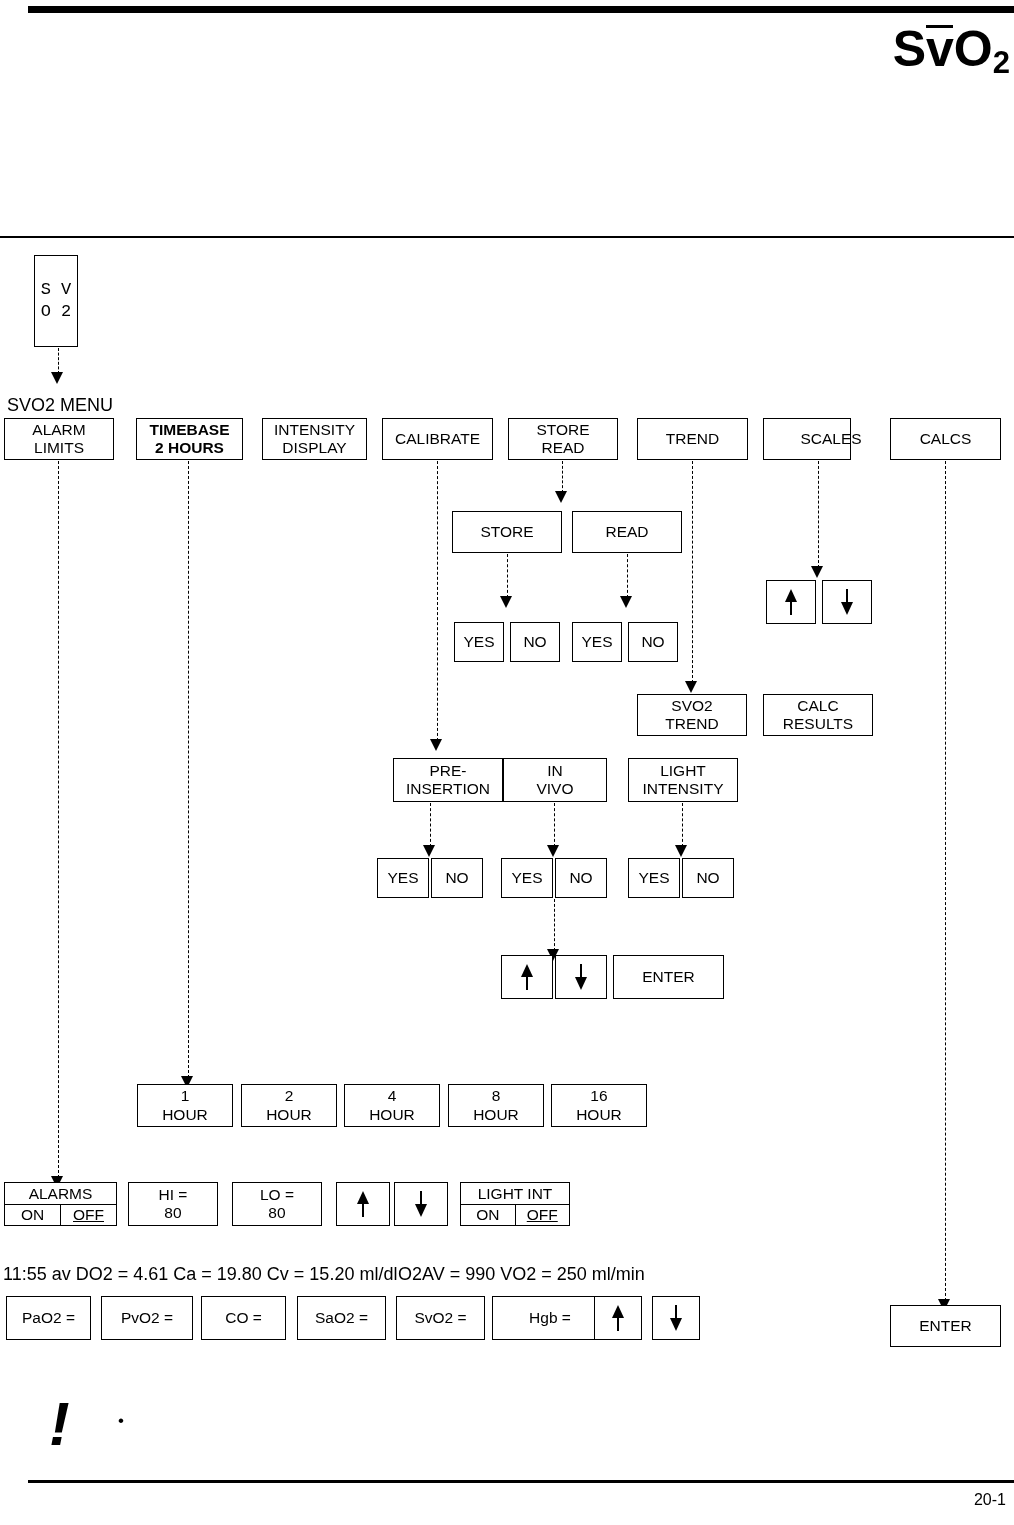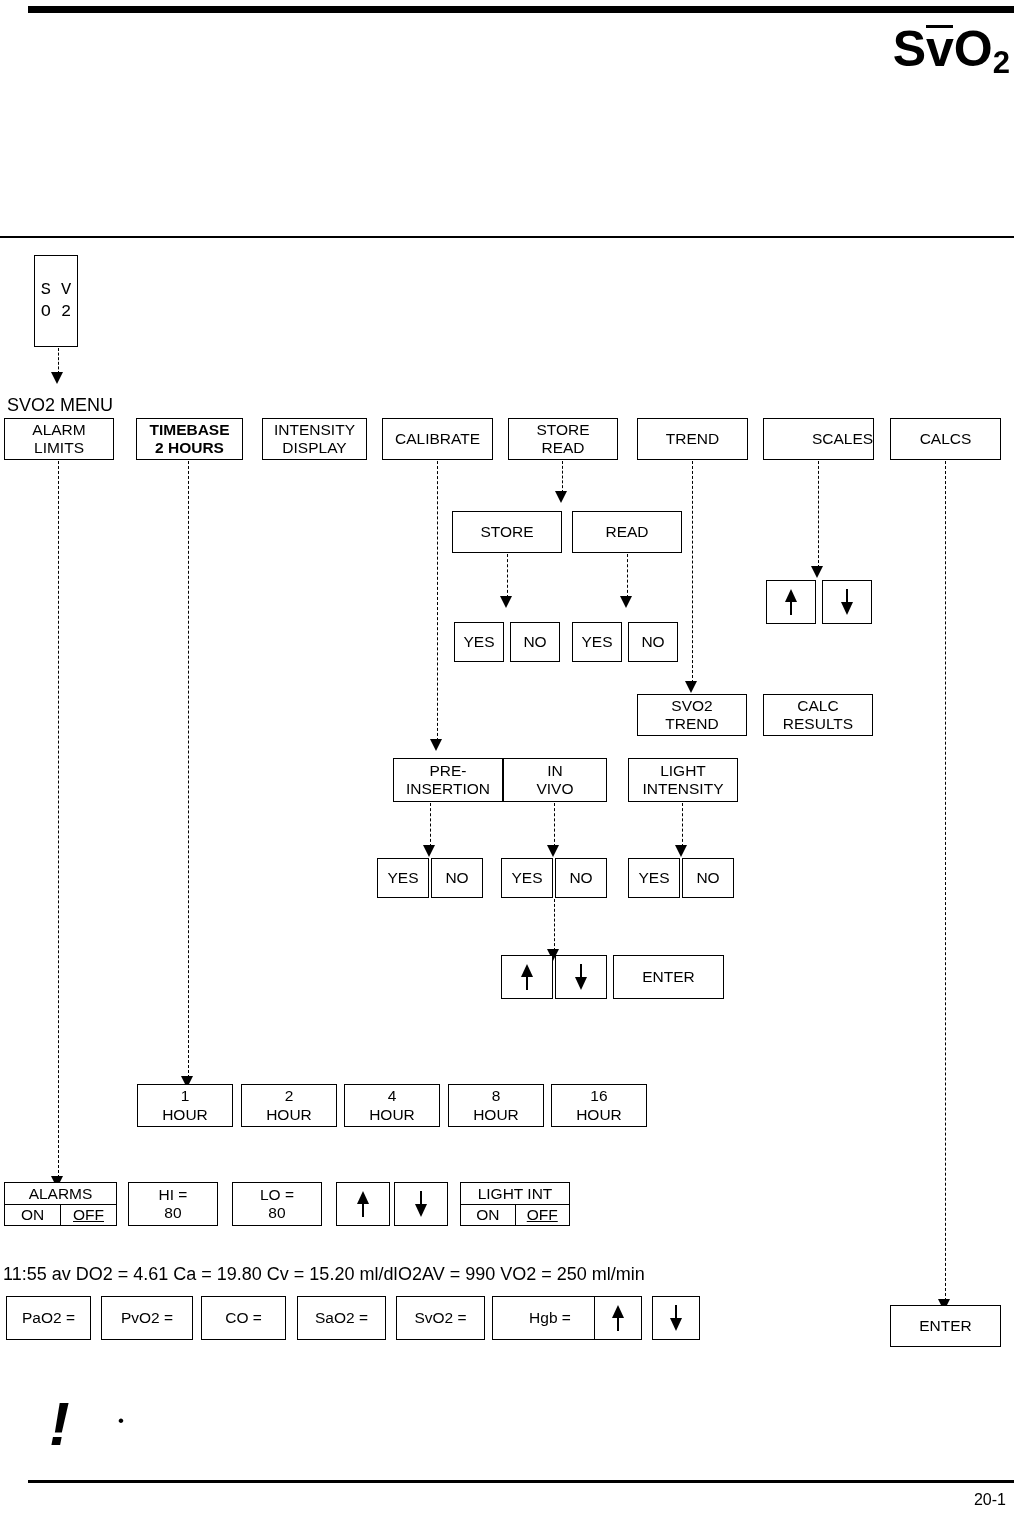--- a/index.html
+++ b/index.html
@@ -230,21 +230,21 @@
   <div class="box two-line" style="left:4px;   top:418px; width:110px; height:42px;">ALARM
 LIMITS</div>
   <div class="box two-line" style="left:136px; top:418px; width:107px; height:42px;font-weight:bold;">TIMEBASE
 2 HOURS</div>
   <div class="box two-line" style="left:262px; top:418px; width:105px; height:42px;">INTENSITY
 DISPLAY</div>
   <div class="box" style="left:382px; top:418px; width:111px; height:42px;">CALIBRATE</div>
   <div class="box two-line" style="left:508px; top:418px; width:110px; height:42px;">STORE
 READ</div>
   <div class="box" style="left:637px; top:418px; width:111px; height:42px;">TREND</div>
-  <div class="box" style="left:763px; top:418px; width:111px; height:42px;padding-left:48px;">SCALES</div>
+  <div class="box" style="left:763px; top:418px; width:88px; height:42px;padding-left:48px;">SCALES</div>
   <div class="box" style="left:890px; top:418px; width:111px; height:42px;">CALCS</div>
 
   <div class="vline" style="left:58px;  top:461px; height:717px;"></div>
   <div class="arrowhead" style="left:51px; top:1176px;"></div>
 
   <div class="vline" style="left:188px; top:461px; height:617px;"></div>
   <div class="arrowhead" style="left:181px; top:1076px;"></div>
 
   <div class="vline" style="left:437px; top:461px; height:280px;"></div>
   <div class="arrowhead" style="left:430px; top:739px;"></div>

